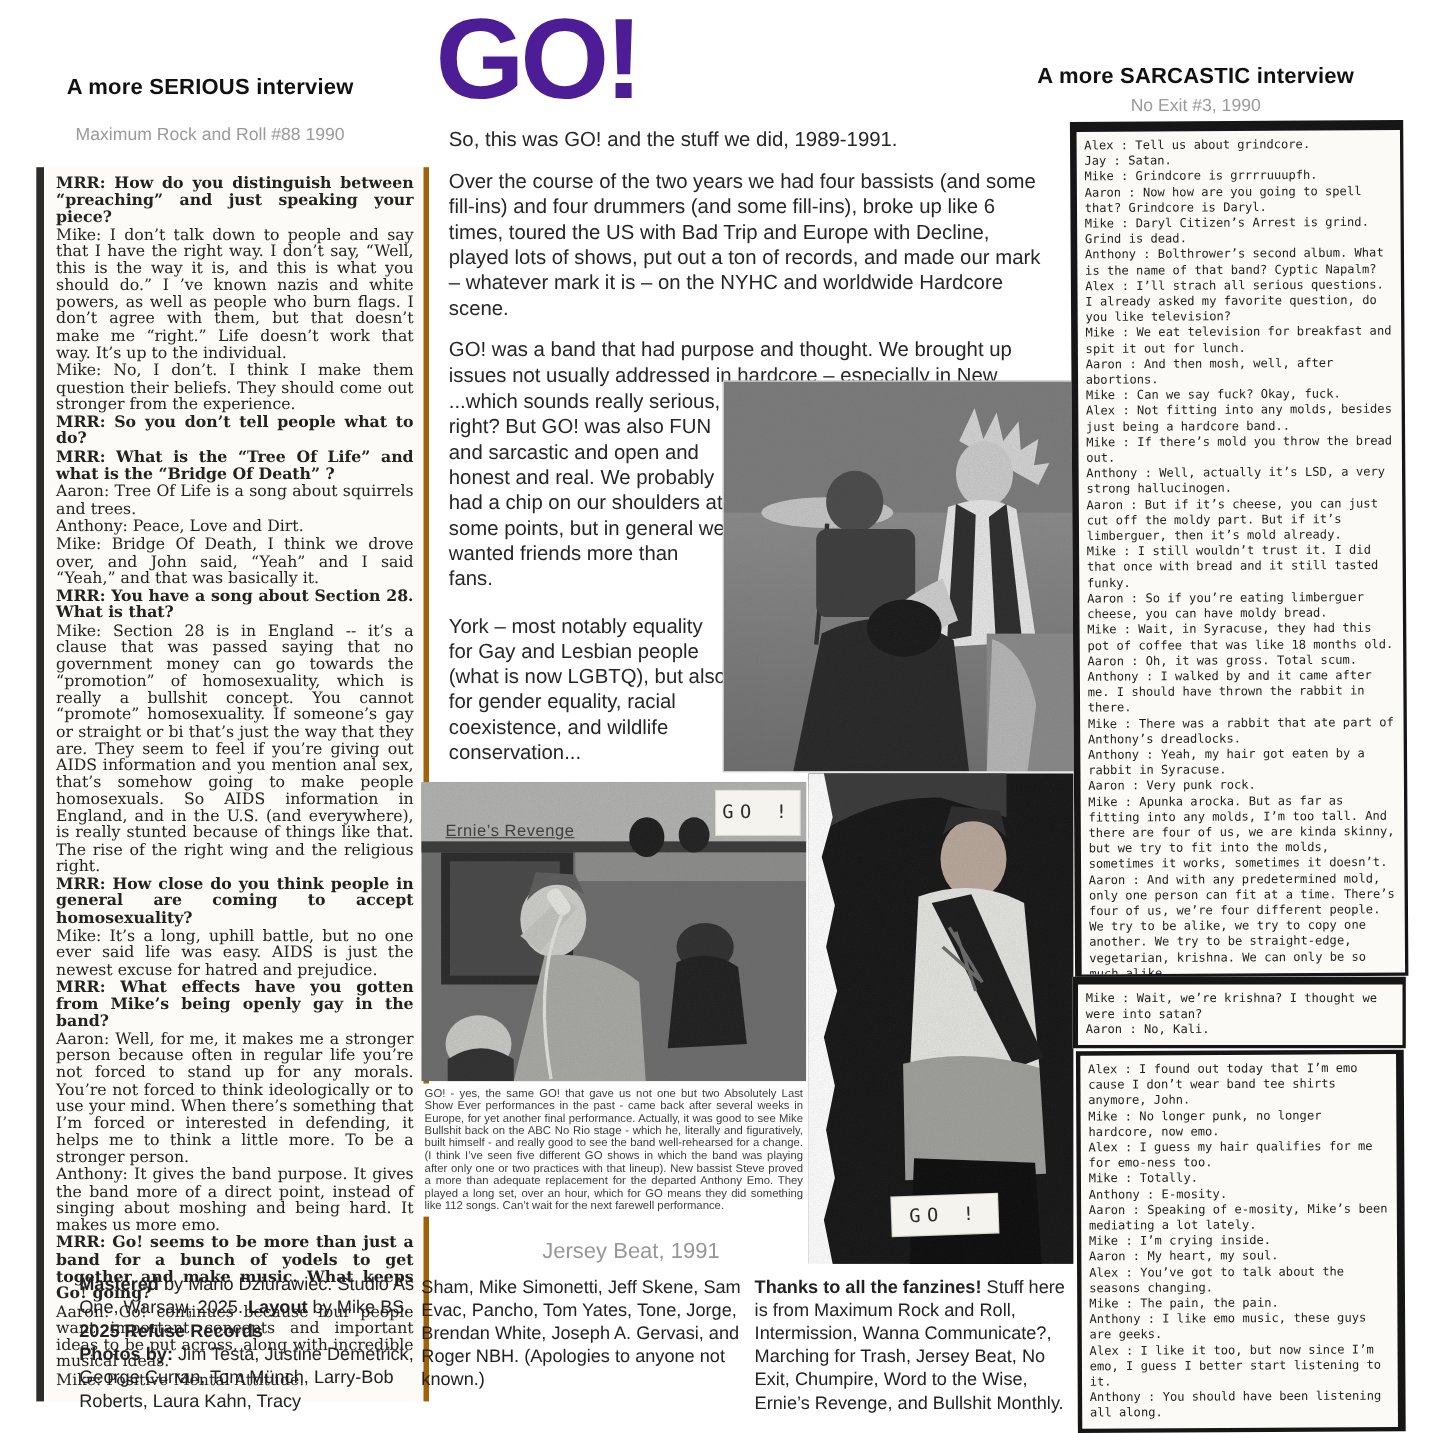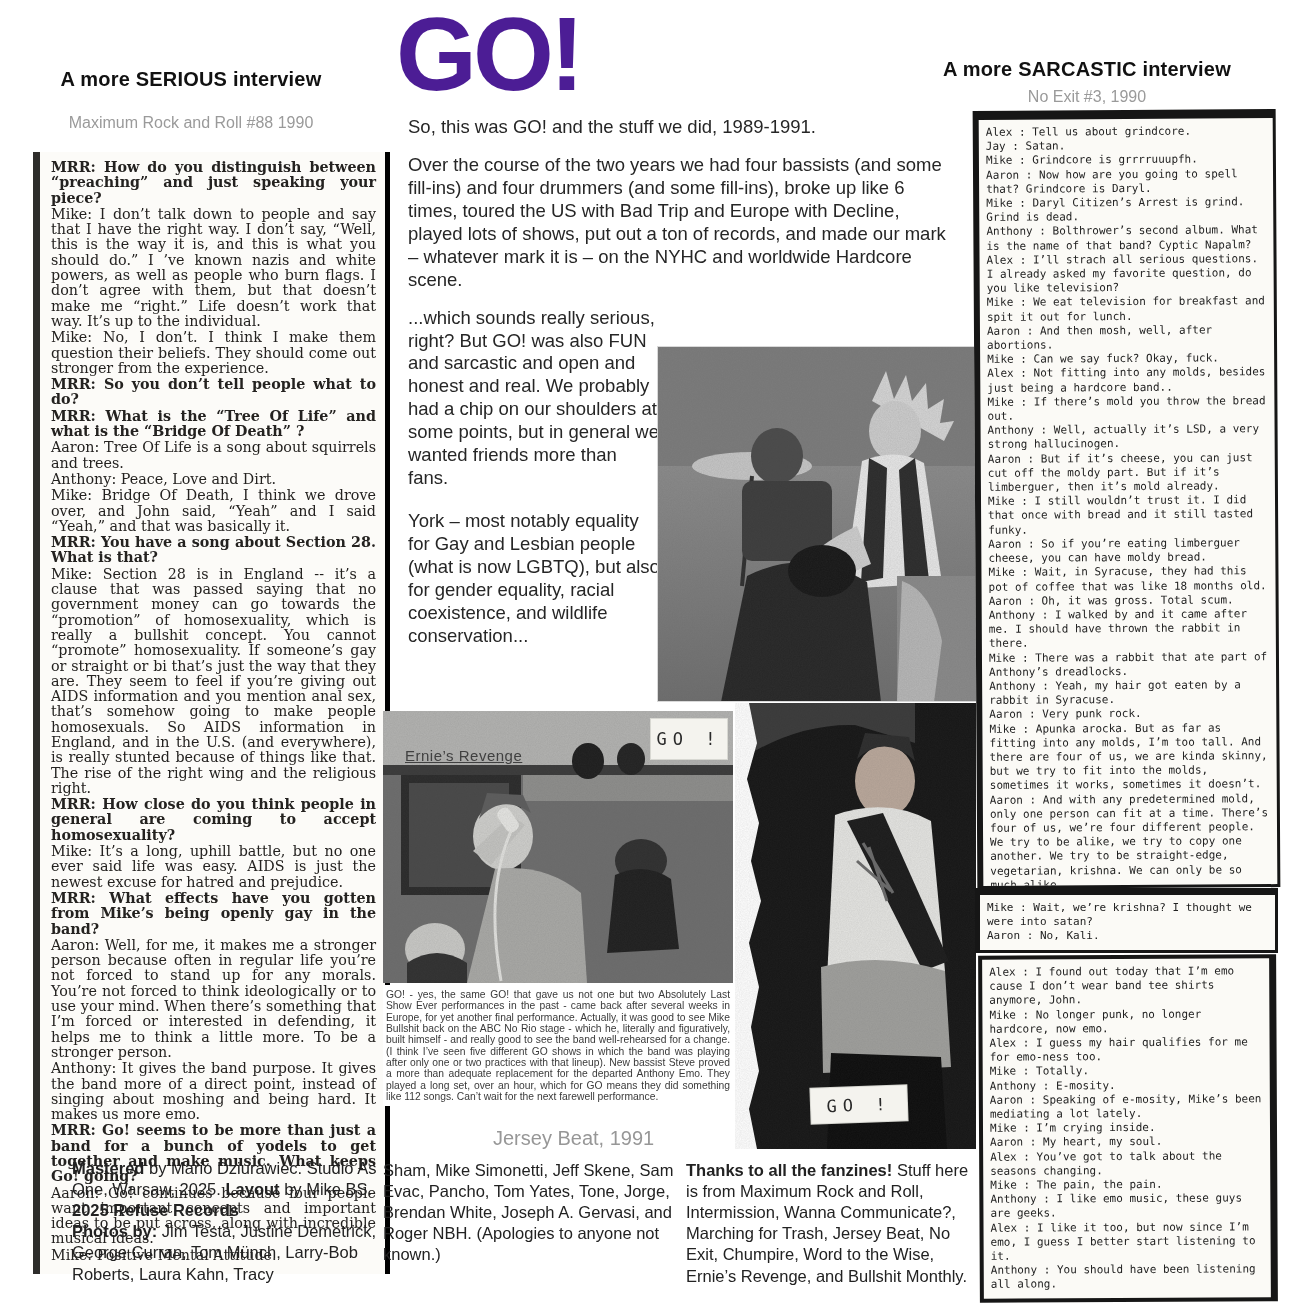--- a/index.html
+++ b/index.html
@@ -8,21 +8,21 @@
 
   
   .col-head{position:absolute;text-align:center;font-weight:bold;font-size:20px;color:#111;letter-spacing:.2px;}
   .col-sub{position:absolute;text-align:center;font-size:16px;color:#9a9a9a;}
 
   
   #go-title{position:absolute;left:396px;top:2px;font-size:104px;font-weight:900;letter-spacing:-4px;color:#4c1d95;line-height:1;}
 
   
   #clipping{position:absolute;left:33px;top:152px;width:357px;box-sizing:border-box;
-            background:#fcfbf8;border-left:7px solid #2e2d2b;border-right:5px solid #000000;
+            background:#fcfbf8;border-left:7px solid #2e2d2b;border-right:5px solid #a16207;
             padding:8px 9px 10px 11px;
             font-family:"DejaVu Serif",serif;font-size:14.3px;line-height:1.07;
             text-align:justify;color:#242220;}
   #clipping .qa{margin:0 0 1px 0;}
   #clipping .qa.b{font-weight:bold;}
 
   
   #center-col{position:absolute;left:408px;top:116px;width:550px;font-size:18.5px;line-height:1.24;color:#262626;}
   #center-col p{margin:0 0 15px 0;}
   #center-narrow{width:252px;}
@@ -86,20 +86,21 @@
       <p class="qa">Aaron: Well, for me, it makes me a stronger person because often in regular life you’re not forced to stand up for any morals. You’re not forced to think ideologically or to use your mind. When there’s something that I’m forced or interested in defending, it helps me to think a little more. To be a stronger person.</p>
       <p class="qa">Anthony: It gives the band purpose. It gives the band more of a direct point, instead of singing about moshing and being hard. It makes us more emo.</p>
       <p class="qa b">MRR: Go! seems to be more than just a band for a bunch of yodels to get together and make music. What keeps Go! going?</p>
       <p class="qa">Aaron: Go! continues because four people want important concepts and important ideas to be put across, along with incredible musical ideas.</p>
       <p class="qa">Mike: Positive Mental Attitude.</p>
     </div>
 
   <div id="center-col">
     <p>So, this was GO! and the stuff we did, 1989-1991.</p>
     <p>Over the course of the two years we had four bassists (and some fill-ins) and four drummers (and some fill-ins), broke up like 6 times, toured the US with Bad Trip and Europe with Decline, played lots of shows, put out a ton of records, and made our mark – whatever mark it is – on the NYHC and worldwide Hardcore scene.</p>
+    <p style="margin-bottom:2px;">GO! was a band that had purpose and thought. We brought up issues not usually addressed in hardcore – especially in New</p>
     <div id="center-narrow">
       <p>...which sounds really serious, right? But GO! was also FUN and sarcastic and open and honest and real. We probably had a chip on our shoulders at some points, but in general we wanted friends more than fans.</p>
       <p>York – most notably equality for Gay and Lesbian people (what is now LGBTQ), but also for gender equality, racial coexistence, and wildlife conservation...</p>
     </div>
   </div>
 
   <svg class="photo" style="left:657px;top:346px;" width="322" height="356">
     <defs>
       <linearGradient id="pg1" x1="0" y1="0" x2="0" y2="1">
         <stop offset="0" stop-color="#9a9a9a"></stop>

